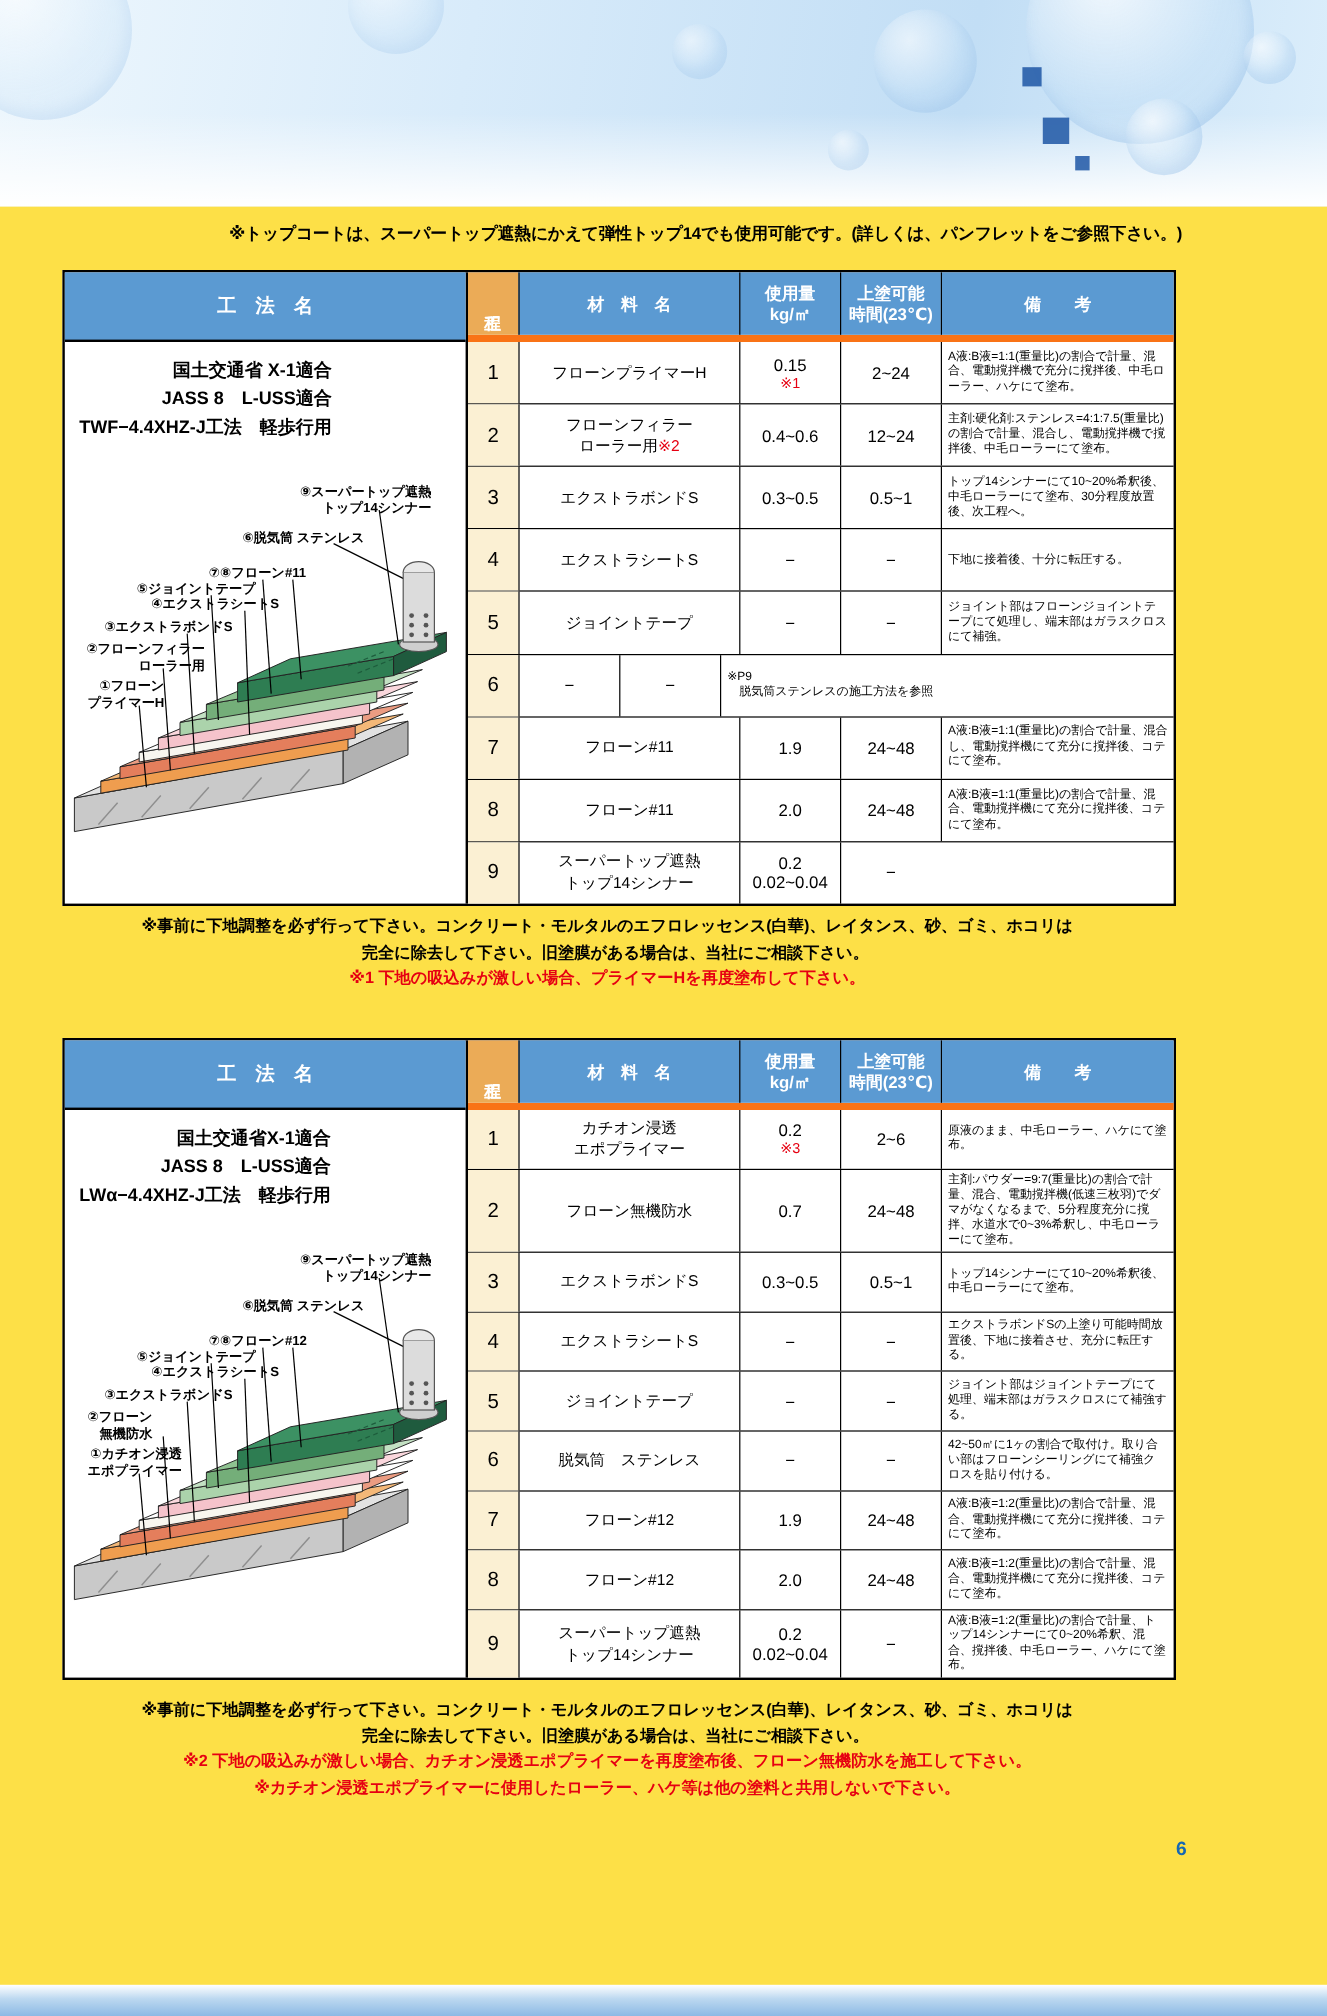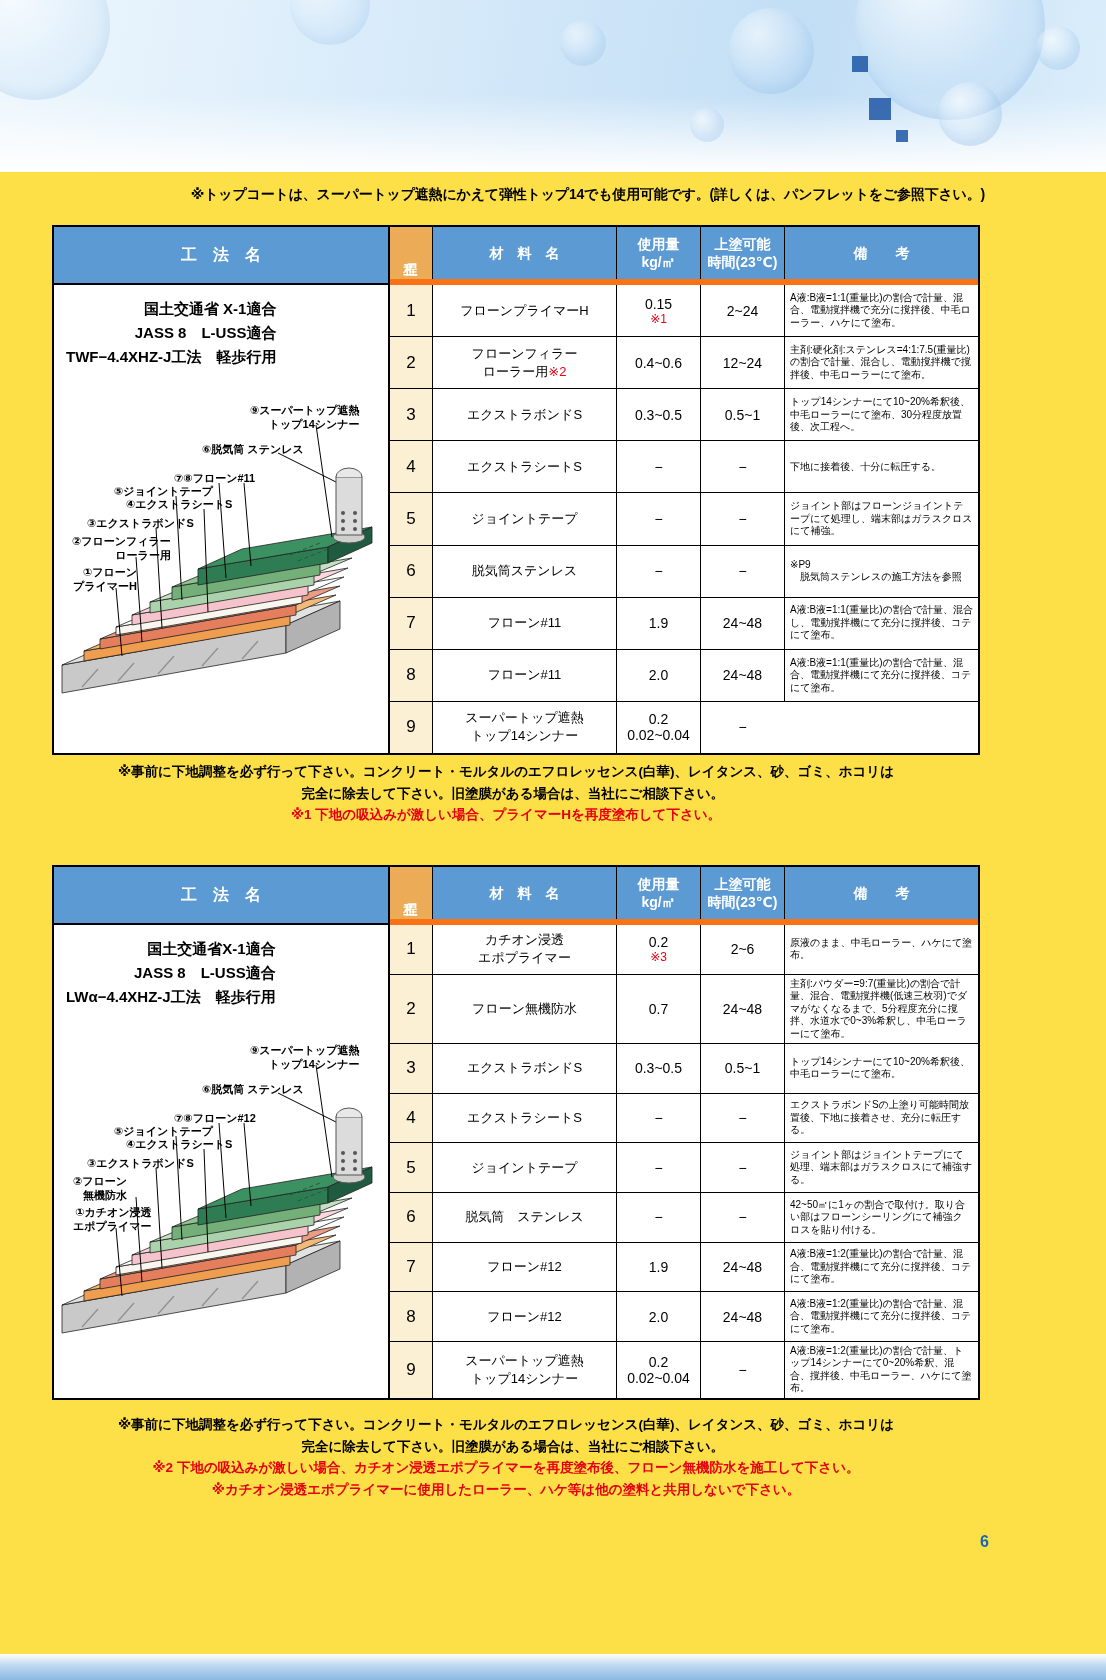--- a/index.html
+++ b/index.html
@@ -215,23 +215,20 @@
             </div>
             <div class="td use">
               <span class="pre">−</span>
               <span class="red blk"></span>
             </div>
             <div class="td rec">−</div>
             <div class="td rem">ジョイント部はフローンジョイントテープにて処理し、端末部はガラスクロスにて補強。</div>
           </div>
           <div class="row">
             <div class="td no">6</div>
-            <div class="td mat">
-              <div><span class="pre">脱気筒ステンレス</span><span class="red"></span></div>
-            </div>
             <div class="td use">
               <span class="pre">−</span>
               <span class="red blk"></span>
             </div>
             <div class="td rec">−</div>
             <div class="td rem">※P9
 　脱気筒ステンレスの施工方法を参照</div>
           </div>
           <div class="row">
             <div class="td no">7</div>

